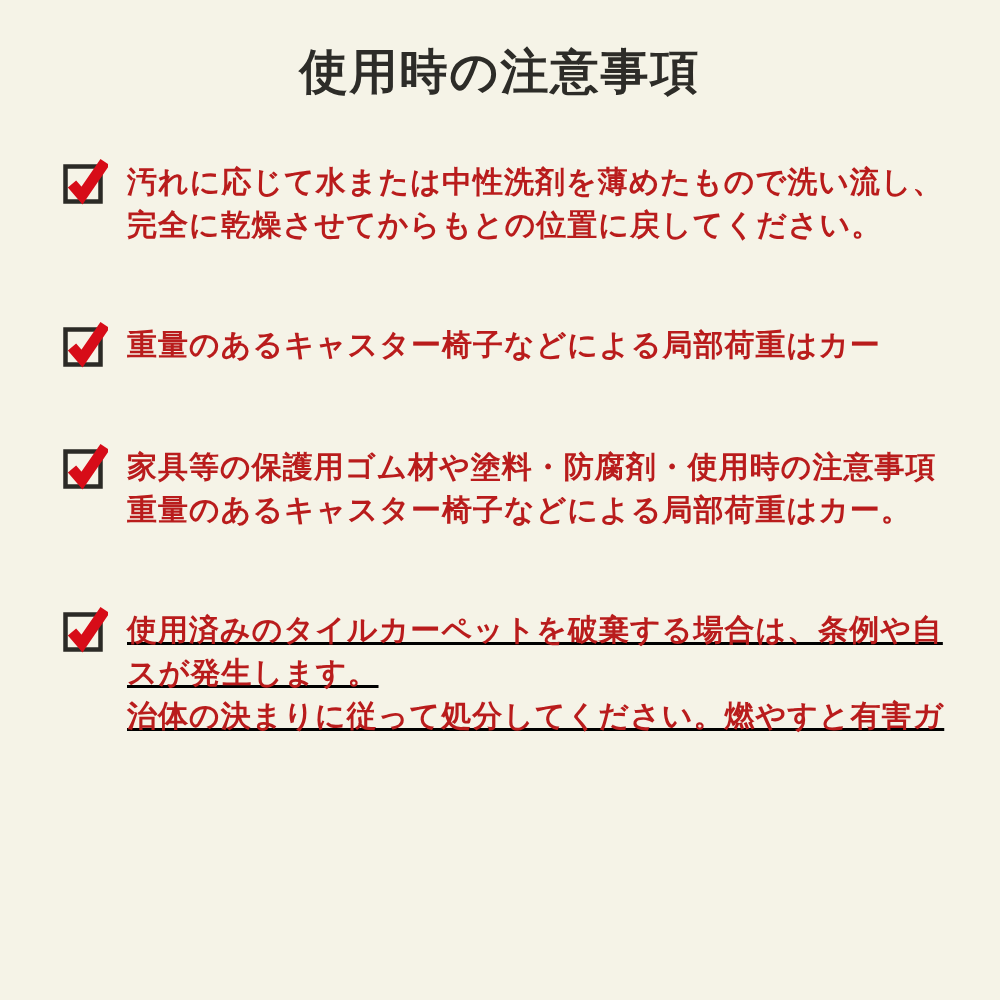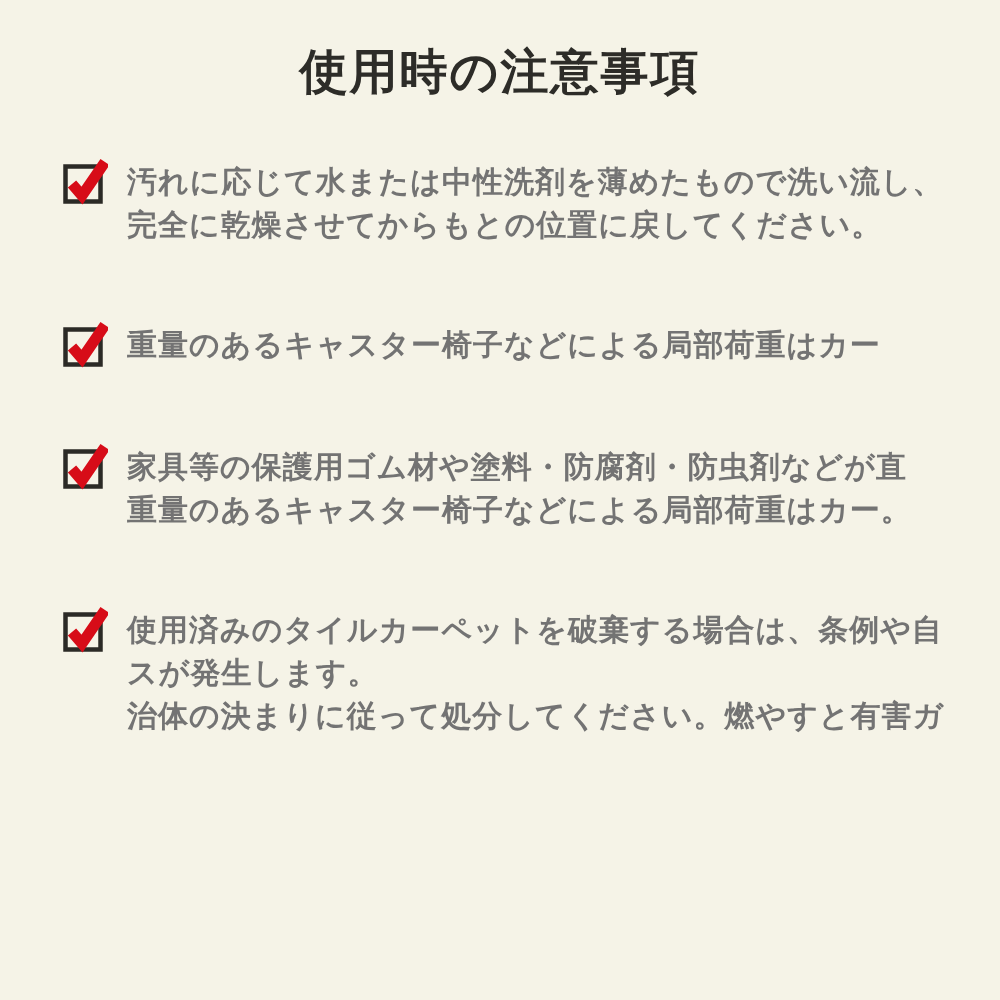--- a/index.html
+++ b/index.html
@@ -31,34 +31,35 @@
   .items {
     margin-top: 60px;
   }
   .item {
     display: flex;
     align-items: flex-start;
     margin-bottom: 77px;
   }
   .item:last-child {
     margin-bottom: 0;
+    text-decoration: underline;
   }
   .checkbox {
     flex: 0 0 46px;
     width: 46px;
     height: 52px;
     margin-right: 19px;
     margin-top: -7px;
   }
   .item-text {
     font-size: 30px;
     line-height: 43px;
     font-weight: 600;
     letter-spacing: 1px;
-    color: #737373;
+    color: #b91c1c;
   }
   .item-line {
     display: block;
     white-space: nowrap;
   }
 </style>
 </head>
 <body>
 
 <div class="page">
@@ -87,21 +88,21 @@
         <span class="item-line">重量のあるキャスター椅子などによる局部荷重はカー</span>
       </div>
     </div>
 
     <div class="item">
       <svg class="checkbox" viewBox="0 0 46 52" aria-hidden="true">
         <rect x="3.5" y="13.5" width="35" height="35" fill="none" stroke="#2b2a26" stroke-width="4.5"></rect>
         <path d="M10 31 L20 42.5 L43 9" fill="none" stroke="#d70c18" stroke-width="11" stroke-linecap="butt" stroke-linejoin="miter"></path>
       </svg>
       <div class="item-text">
-        <span class="item-line">家具等の保護用ゴム材や塗料・防腐剤・防虫剤などが直</span>
+        <span class="item-line">家具等の保護用ゴム材や塗料・防腐剤・使用時の注意事項</span>
         <span class="item-line">重量のあるキャスター椅子などによる局部荷重はカー。</span>
       </div>
     </div>
 
     <div class="item">
       <svg class="checkbox" viewBox="0 0 46 52" aria-hidden="true">
         <rect x="3.5" y="13.5" width="35" height="35" fill="none" stroke="#2b2a26" stroke-width="4.5"></rect>
         <path d="M10 31 L20 42.5 L43 9" fill="none" stroke="#d70c18" stroke-width="11" stroke-linecap="butt" stroke-linejoin="miter"></path>
       </svg>
       <div class="item-text">

